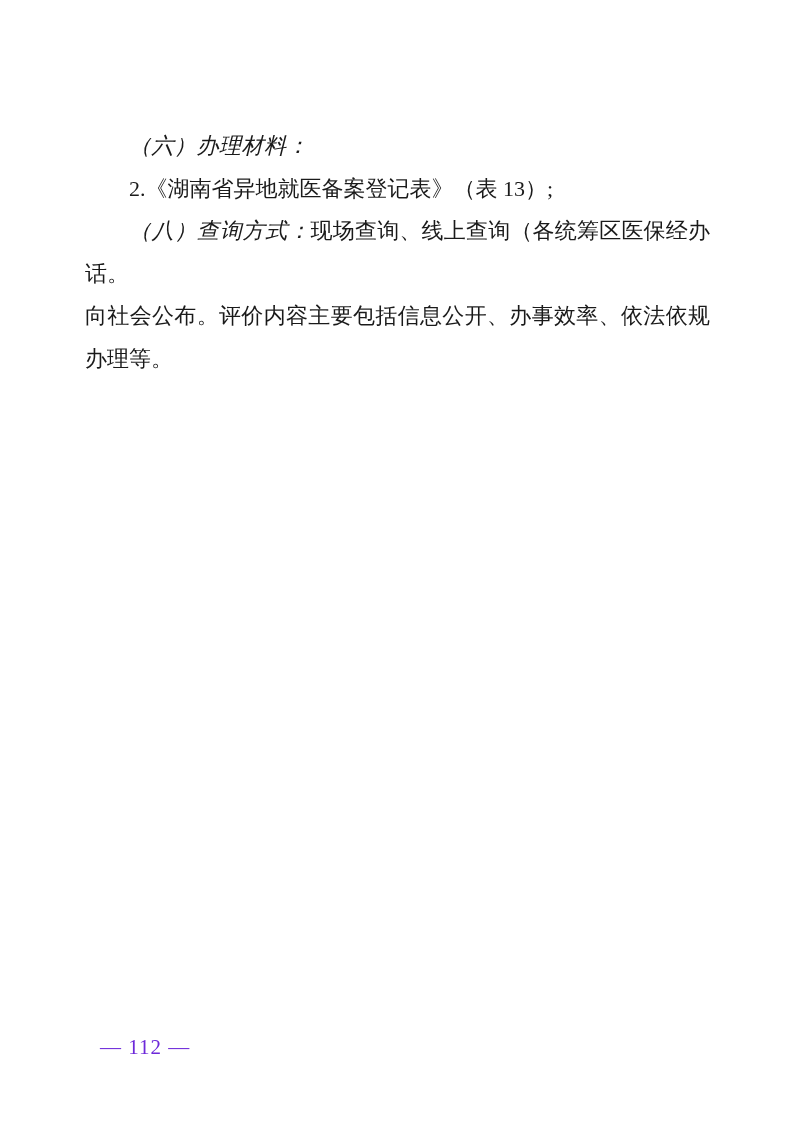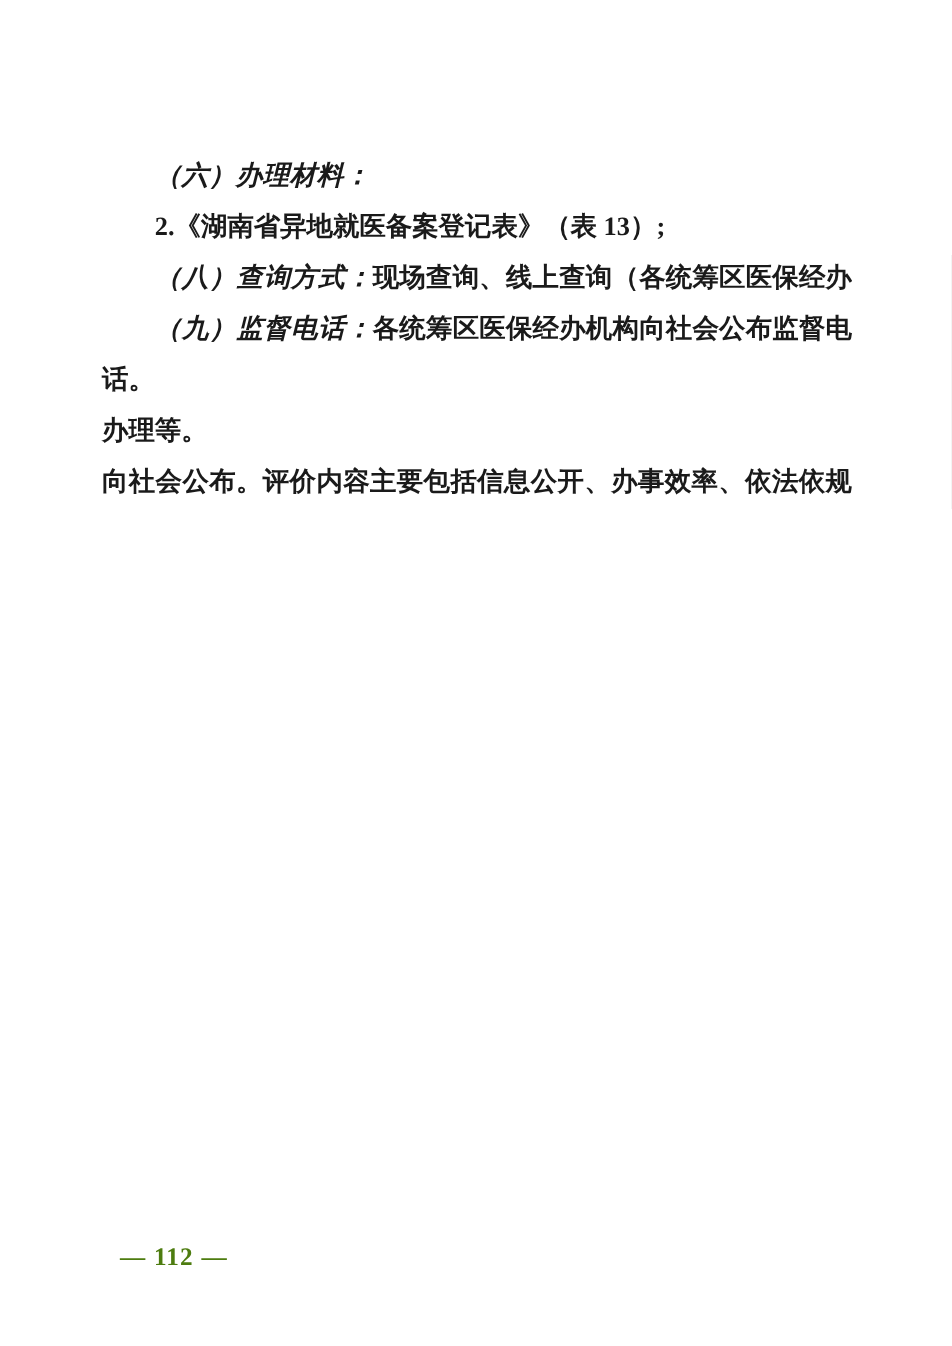--- a/index.html
+++ b/index.html
@@ -8,21 +8,20 @@
     background: #e8e8e8;
   }
   .page {
     position: relative;
     width: 793px;
     height: 1122px;
     background: #ffffff;
     overflow: hidden;
     font-family: "Liberation Serif", "DejaVu Serif", serif;
     color: #1a1a1a;
-    font-weight: bold;
   }
   .textblock {
     position: absolute;
     left: 85px;
     top: 125px;
     width: 625px;
     font-size: 22px;
   }
   .line {
     height: 42.5px;
@@ -46,30 +45,29 @@
   .seg-body {
     font-style: normal;
   }
   .page-number {
     position: absolute;
     left: 100px;
     top: 1033px;
     font-size: 21px;
     line-height: 28px;
     letter-spacing: 1px;
-    color: #4d7c0f;
+    color: #6d28d9;
   }
 </style>
 </head>
 <body>
 
 <div class="page">
   <div class="textblock">
       <div class="line indent"><span class="seg-head">（六）办理材料：</span></div>
       <div class="line indent"><span class="seg-body">2.《湖南省异地就医备案登记表》（表 13）;</span></div>
       <div class="line indent fill"><span class="seg-head">（八）查询方式：</span><span class="seg-body">现场查询、线上查询（各统筹区医保经办</span></div>
-      <div class="line indent fill"><span class="seg-head">（九）监督电话：</span><span class="seg-body">各统筹区医保经办机构向社会公布监督电</span></div>
       <div class="line"><span class="seg-body">话。</span></div>
+      <div class="line fill"><span class="seg-body">向社会公布。评价内容主要包括信息公开、办事效率、依法依规</span></div>
       <div class="line"><span class="seg-body">办理等。</span></div>
-      <div class="line fill"><span class="seg-body">向社会公布。评价内容主要包括信息公开、办事效率、依法依规</span></div>
     </div>
   <div class="page-number">— 112 —</div>
 </div>
 
 </body></html>

